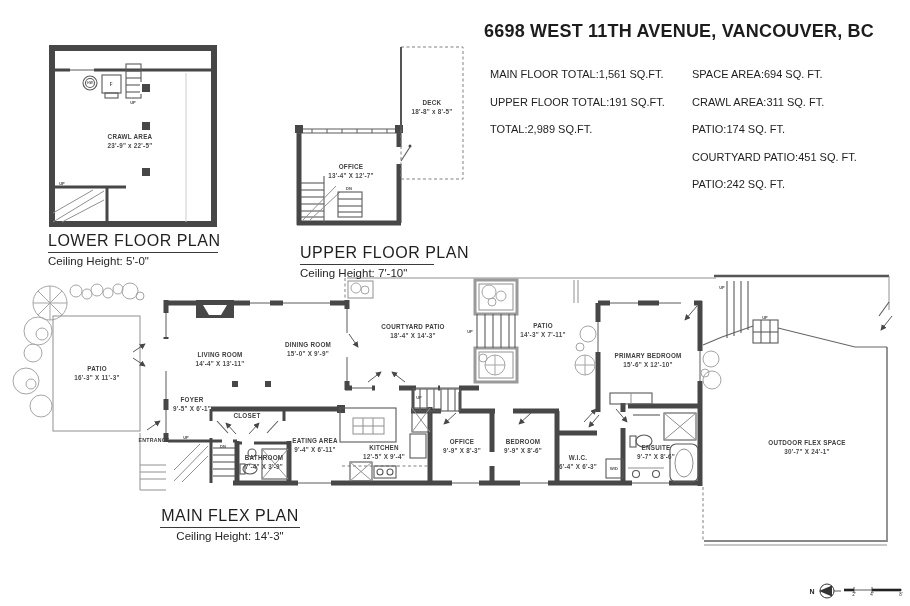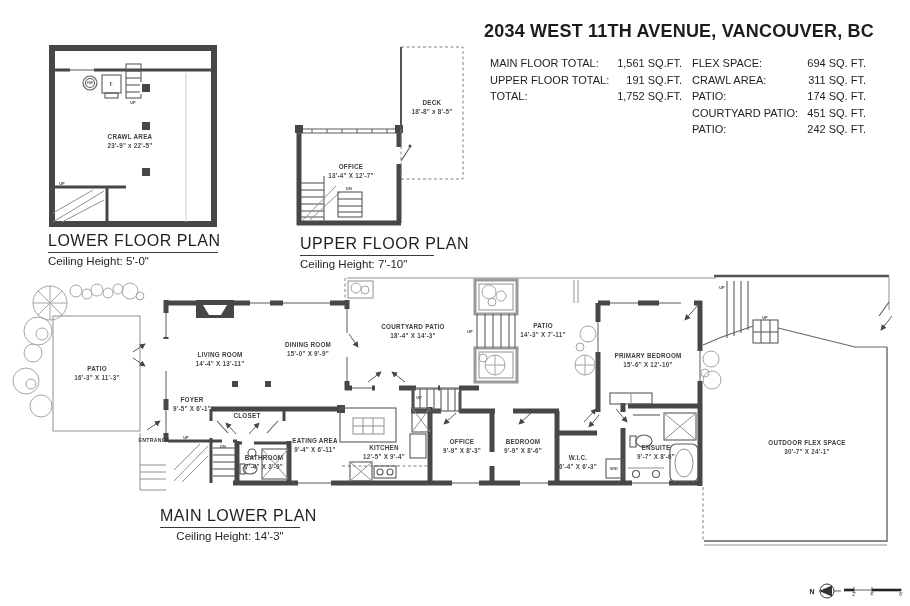--- a/index.html
+++ b/index.html
@@ -15,21 +15,21 @@
   .gd{stroke:#808080;stroke-width:1;stroke-dasharray:3 2.5;fill:none}
   .tree{stroke:#a5a5a5;stroke-width:1;fill:none}
   .win{stroke:#5a5a5a;stroke-width:1;fill:none}
   .wg{fill:#ffffff;stroke:none}
   .blk{fill:#474747;stroke:none}
   .arr{stroke:#474747;stroke-width:.9;fill:none}
   
   .title{position:absolute;left:479px;top:21px;width:400px;text-align:center;
          font-size:18px;font-weight:bold;letter-spacing:.2px;color:#1c1c1c;white-space:nowrap}
   .stats{position:absolute;top:55px;font-size:11px;color:#1e1e1e;}
-  .stats .row{display:flex;justify-content:space-between;height:16.5px;line-height:16px;}
+  .stats .row{display:flex;justify-content:flex-start;height:16.5px;line-height:16px;margin-top:11px;}
   .stats .row.bold{font-weight:normal}
   .stats-left{left:490px;width:192px;}
   .stats-right{left:692px;width:174px;}
   
   .rlabel{position:absolute;transform:translate(-50%,-50%);text-align:center;
           font-size:6.3px;font-weight:bold;color:#3d3d3d;letter-spacing:.25px;
           line-height:1.5;white-space:nowrap}
   .rlabel .dims{font-weight:bold;color:#4a4a4a}
   .rlabel--sm{font-size:5.2px}
   .tiny{position:absolute;transform:translate(-50%,-50%);font-size:4px;font-weight:bold;
@@ -380,40 +380,40 @@
       <polygon points="819,591 832,585.5 832,596.5" fill="#333"></polygon>
       <line x1="834" y1="591" x2="841" y2="591" style="stroke:#333;stroke-width:.8"></line>
       <line x1="844" y1="590" x2="902" y2="590" style="stroke:#333;stroke-width:.8"></line>
       <line x1="844" y1="590" x2="854" y2="590" style="stroke:#222;stroke-width:2.6"></line>
       <line x1="872" y1="590" x2="901" y2="590" style="stroke:#222;stroke-width:2.6"></line>
       <line x1="854" y1="587" x2="854" y2="593" style="stroke:#333;stroke-width:.8"></line>
       <line x1="872" y1="587" x2="872" y2="593" style="stroke:#333;stroke-width:.8"></line>
     </g>
   </svg>
 
-  <div class="title">2034 WEST 11TH AVENUE, VANCOUVER, BC</div>
+  <div class="title">6698 WEST 11TH AVENUE, VANCOUVER, BC</div>
 
   <div class="stats stats-left">
     <div class="row">
       <span>MAIN FLOOR TOTAL:</span>
       <span>1,561 SQ.FT.</span>
     </div>
     <div class="row">
       <span>UPPER FLOOR TOTAL:</span>
       <span>191 SQ.FT.</span>
     </div>
     <div class="row bold">
       <span>TOTAL:</span>
-      <span>1,752 SQ.FT.</span>
+      <span>2,989 SQ.FT.</span>
     </div>
   </div>
 
   <div class="stats stats-right">
     <div class="row">
-      <span>FLEX SPACE:</span>
+      <span>SPACE AREA:</span>
       <span>694 SQ. FT.</span>
     </div>
     <div class="row">
       <span>CRAWL AREA:</span>
       <span>311 SQ. FT.</span>
     </div>
     <div class="row">
       <span>PATIO:</span>
       <span>174 SQ. FT.</span>
     </div>
@@ -518,27 +518,27 @@
   <span class="tiny" style="left:470px;top:331px">UP</span>
   <span class="tiny" style="left:722px;top:287px">UP</span>
   <span class="tiny" style="left:765px;top:317px">UP</span>
   <span class="tiny" style="left:614px;top:468px">W/D</span>
 
   <div class="caption" style="left:48px;top:232px;width:170px">
     <div class="cap-title">LOWER FLOOR PLAN</div>
     <div class="cap-rule"></div>
     <div class="cap-ceil">Ceiling Height: 5'-0"</div>
   </div>
-  <div class="caption" style="left:300px;top:235px;width:134px">
+  <div class="caption" style="left:300px;top:244px;width:134px">
     <div class="cap-title">UPPER FLOOR PLAN</div>
     <div class="cap-rule"></div>
     <div class="cap-ceil">Ceiling Height: 7'-10"</div>
   </div>
   <div class="caption caption--main" style="left:160px;top:507px;width:140px">
-    <div class="cap-title">MAIN LOWER PLAN</div>
+    <div class="cap-title">MAIN FLEX PLAN</div>
     <div class="cap-rule"></div>
     <div class="cap-ceil">Ceiling Height: 14'-3"</div>
   </div>
 
   <span class="north-label" style="left:812px;top:591px">N</span>
   <span class="scale-tick" style="left:854px;top:592px">2'</span>
   <span class="scale-tick" style="left:872px;top:592px">4'</span>
   <span class="scale-tick" style="left:901px;top:592px">8'</span>
 
 </div>

